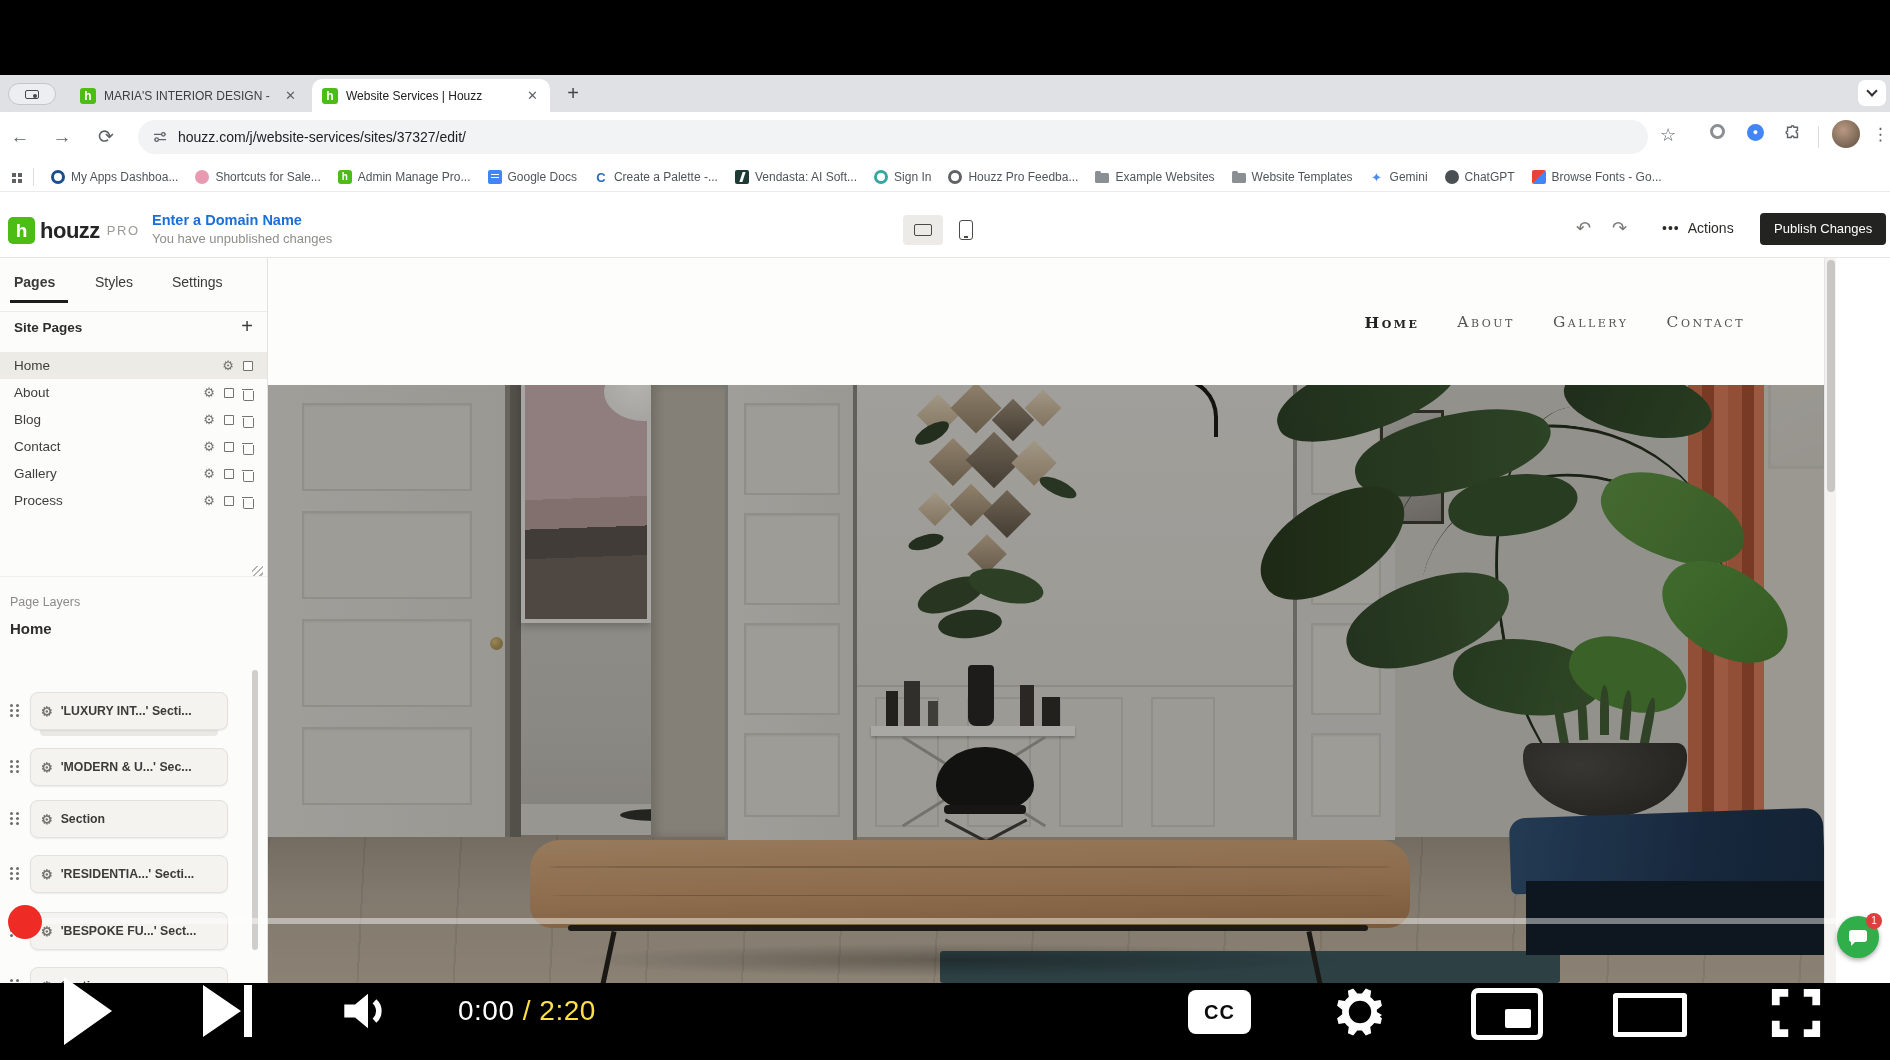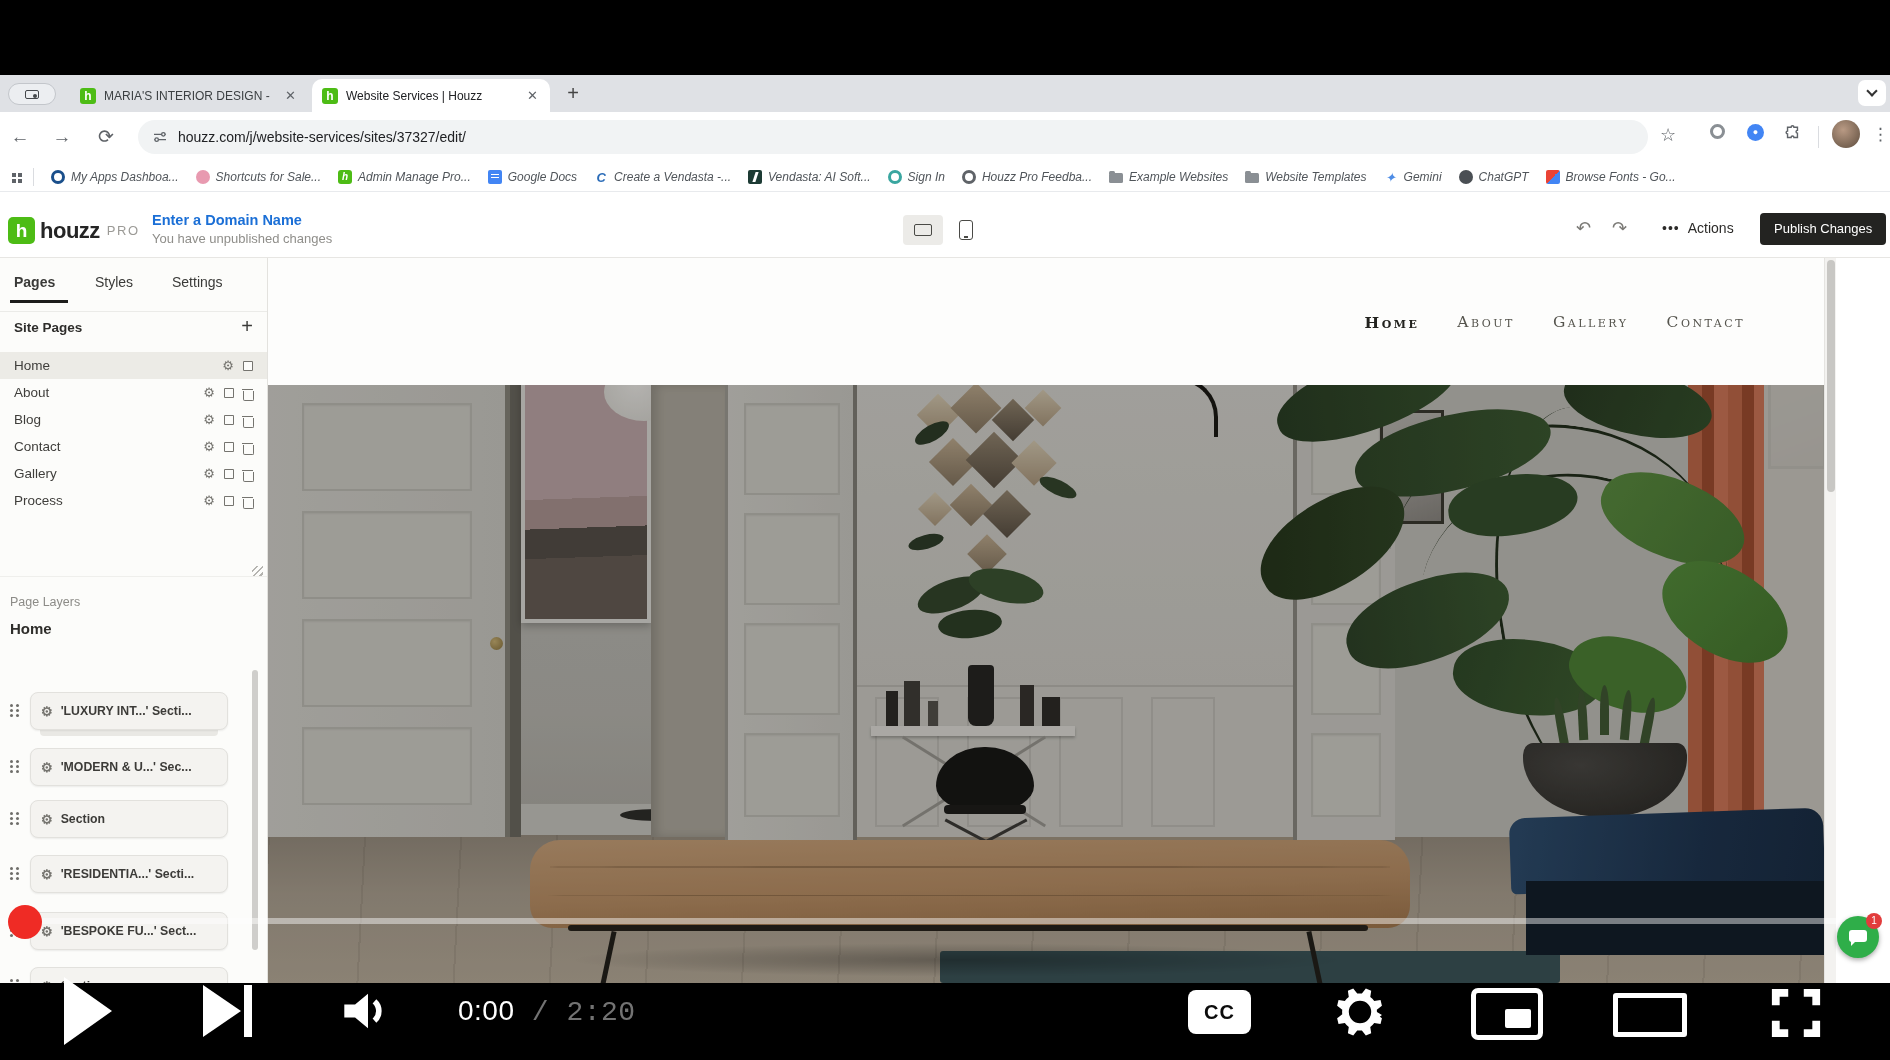--- a/index.html
+++ b/index.html
@@ -30,21 +30,21 @@
   .navbtn { position:absolute; top:11px; font-size:19px; color:#5f6368; width:28px; height:28px; text-align:center; line-height:28px; }
   .urlpill { position:absolute; left:138px; top:8px; width:1510px; height:34px; background:#f1f3f4; border-radius:17px; display:flex; align-items:center; padding:0 14px; gap:10px; }
   .urltext { font-size:14px; color:#202124; }
   .tbico { position:absolute; top:12px; text-align:center; }
   .donut { width:15px; height:15px; border:3.5px solid #8a8f94; border-radius:50%; }
   .bluedot { width:17px; height:17px; border-radius:50%; background:#4285f4; color:#fff; font-size:9px; line-height:17px; text-align:center; }
   .sep { position:absolute; left:1818px; top:14px; width:1px; height:22px; background:#dadce0; }
   .avatar { position:absolute; left:1832px; top:8px; width:28px; height:28px; border-radius:50%; background:radial-gradient(circle at 40% 35%, #b99a84, #74604f 75%); }
 
   
-  .bookmarks { position:absolute; top:87px; left:0; width:100%; height:30px; background:#fff; border-bottom:1px solid #e8eaed; display:flex; align-items:center; padding:0 10px; gap:9px; font-size:12px; color:#50555a; white-space:nowrap;font-style:italic; }
+  .bookmarks { position:absolute; top:87px; left:0; width:100%; height:30px; background:#fff; border-bottom:1px solid #e8eaed; display:flex; align-items:center; padding:0 10px; gap:9px; font-size:12px; color:#50555a; white-space:nowrap; }
   .bm { display:flex; align-items:center; gap:6px; padding:0 4px; }
   .bmi { width:14px; height:14px; flex:0 0 auto; }
   .appsgrid { width:4px; height:4px; background:#5f6368; box-shadow:6px 0 0 #5f6368, 0 6px 0 #5f6368, 6px 6px 0 #5f6368; margin:2px 8px 6px 2px; }
   .bmdiv { width:1px; height:18px; background:#dadce0; margin-right:4px; }
   .ring { border-radius:50%; border:3px solid #1a4f8b; }
   .pinkc { border-radius:50%; background:#e89ab0; }
   .hsq { border-radius:3px; background:#4dbc15; color:#fff; font-size:10px; font-weight:bold; text-align:center; line-height:14px; }
   .docsq { border-radius:2px; background:#4285f4; position:relative; }
   .docsq::after { content:""; position:absolute; left:3px; top:4px; width:8px; height:1.5px; background:#fff; box-shadow:0 3px 0 #fff; }
   .cletter { color:#2b6cb8; font-weight:bold; font-size:13px; width:14px; text-align:center; }
@@ -172,21 +172,21 @@
   .chatfab .bub { position:absolute; left:12px; top:14px; width:18px; height:12px; background:#fff; border-radius:3px; }
   .chatfab .bub::after { content:""; position:absolute; left:2px; bottom:-4px; border:4px solid transparent; border-top-color:#fff; border-left-color:#fff; }
   .chatbadge { position:absolute; right:-3px; top:-3px; width:16px; height:16px; border-radius:50%; background:#e23c3c; color:#fff; font-size:10px; line-height:16px; text-align:center; }
   .controls { position:absolute; left:0; top:983px; width:1890px; height:77px; z-index:30; }
   .play-tri { position:absolute; left:64px; top:-6px; width:0; height:0; border-top:34px solid transparent; border-bottom:34px solid transparent; border-left:48px solid #fff; }
   .next-g { position:absolute; left:203px; top:2px; }
   .next-tri { position:absolute; left:0; top:0; width:0; height:0; border-top:26px solid transparent; border-bottom:26px solid transparent; border-left:38px solid #fff; }
   .next-bar { position:absolute; left:41px; top:0; width:8px; height:52px; background:#fff; }
   .vol { position:absolute; left:340px; top:4px; }
   .timetxt { position:absolute; left:458px; top:12px; font-size:28px; color:#fff; letter-spacing:.5px; }
-  .timetxt .dur { color:#737373;font-family:Liberation Mono, monospace; }
+  .timetxt .dur { color:#fde047; }
   .ccbtn { position:absolute; left:1188px; top:7px; width:63px; height:44px; background:#fff; border-radius:8px; color:#0c0c0c; font-weight:bold; font-size:20px; text-align:center; line-height:44px; letter-spacing:1px; }
   .gearbtn { position:absolute; left:1332px; top:1px; }
   .minibtn { position:absolute; left:1471px; top:5px; width:72px; height:52px; border:5px solid #fff; border-radius:7px; }
   .minibtn i { position:absolute; right:7px; bottom:7px; width:26px; height:19px; background:#fff; border-radius:2px; }
   .theaterbtn { position:absolute; left:1613px; top:10px; width:74px; height:44px; border:5px solid #fff; border-radius:3px; }
   .fullbtn { position:absolute; left:1768px; top:2px; }
 </style>
 </head>
 <body>
 
@@ -259,21 +259,21 @@
       <span class="bm">
           <span class="bmi hsq">h</span>
           <span>Admin Manage Pro...</span>
         </span>
       <span class="bm">
           <span class="bmi docsq"></span>
           <span>Google Docs</span>
         </span>
       <span class="bm">
           <span class="bmi cletter">C</span>
-          <span>Create a Vendasta -...</span>
+          <span>Create a Palette -...</span>
         </span>
       <span class="bm">
           <span class="bmi vend"></span>
           <span>Vendasta: AI Soft...</span>
         </span>
       <span class="bm">
           <span class="bmi tring"></span>
           <span>Sign In</span>
         </span>
       <span class="bm">

